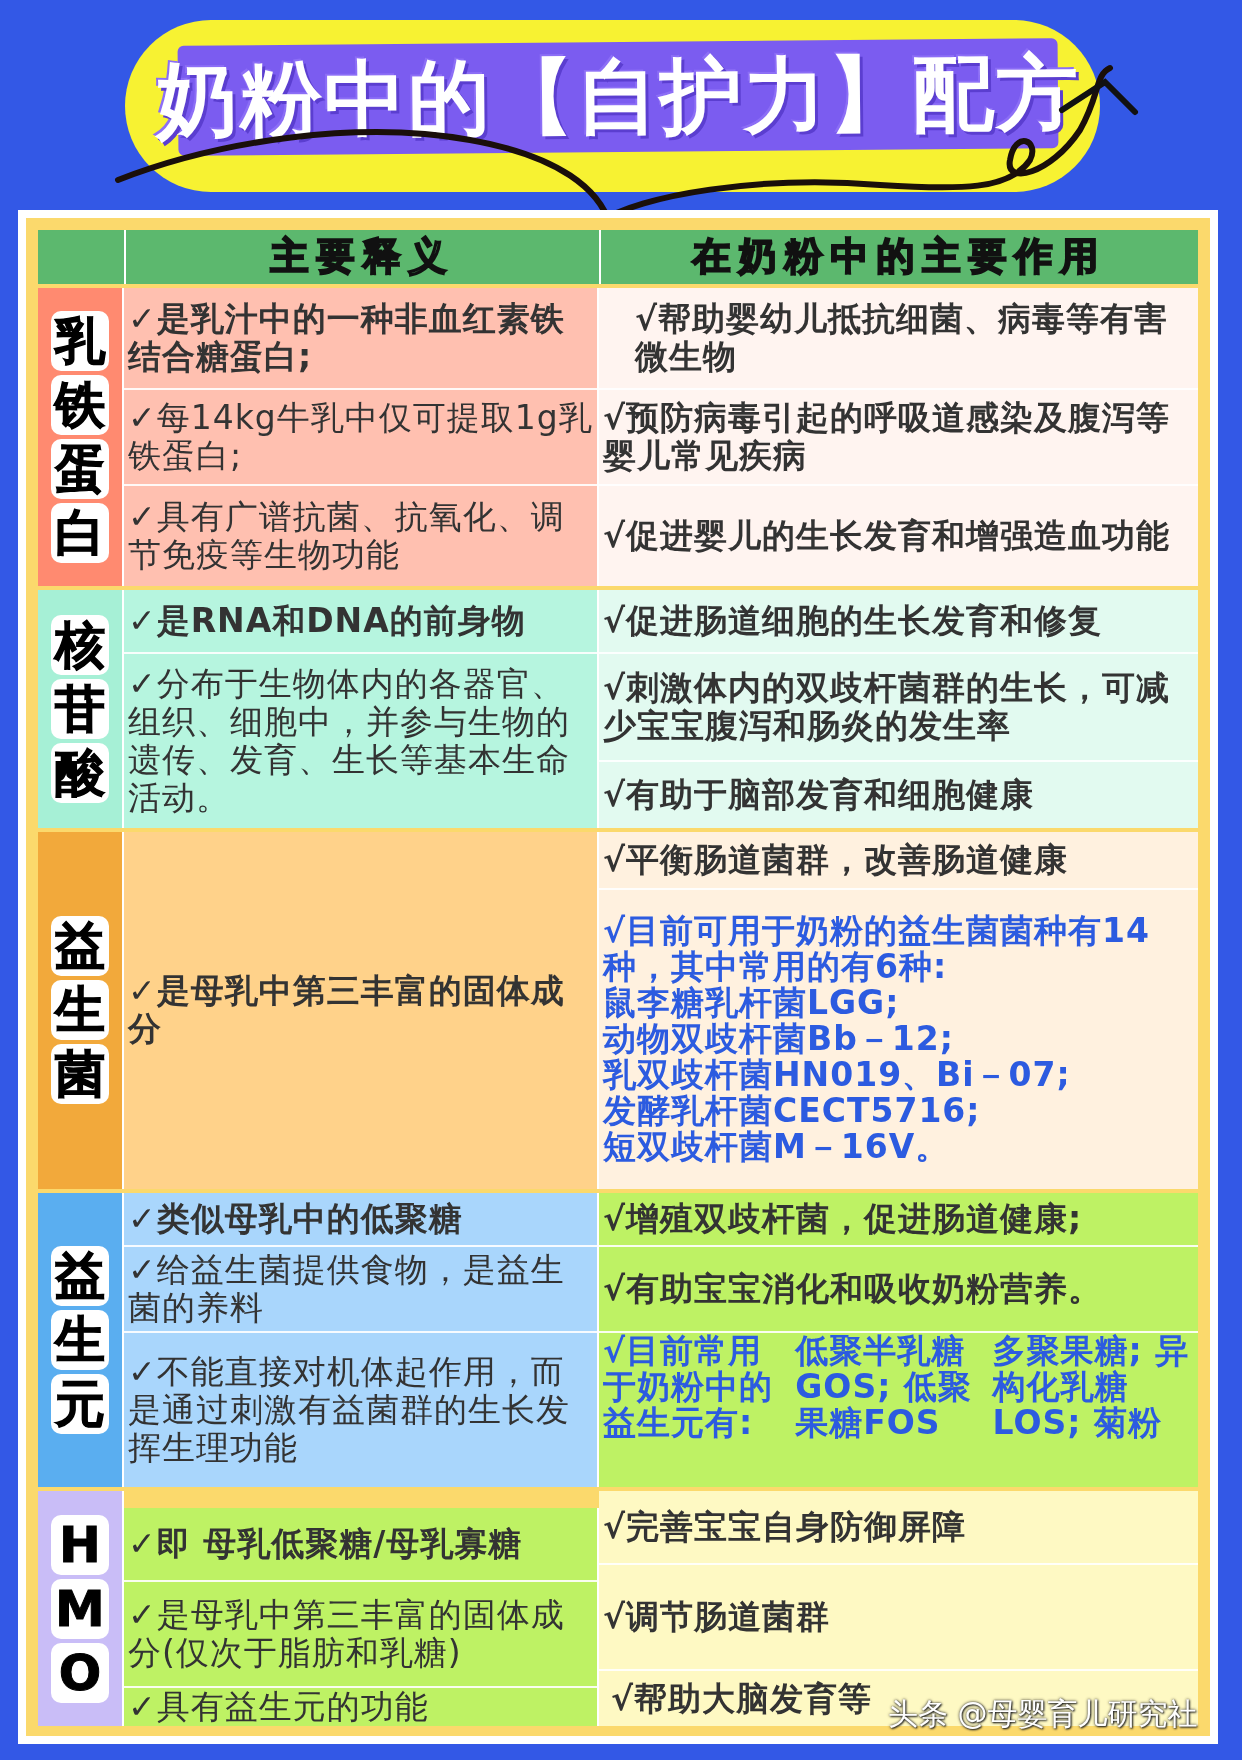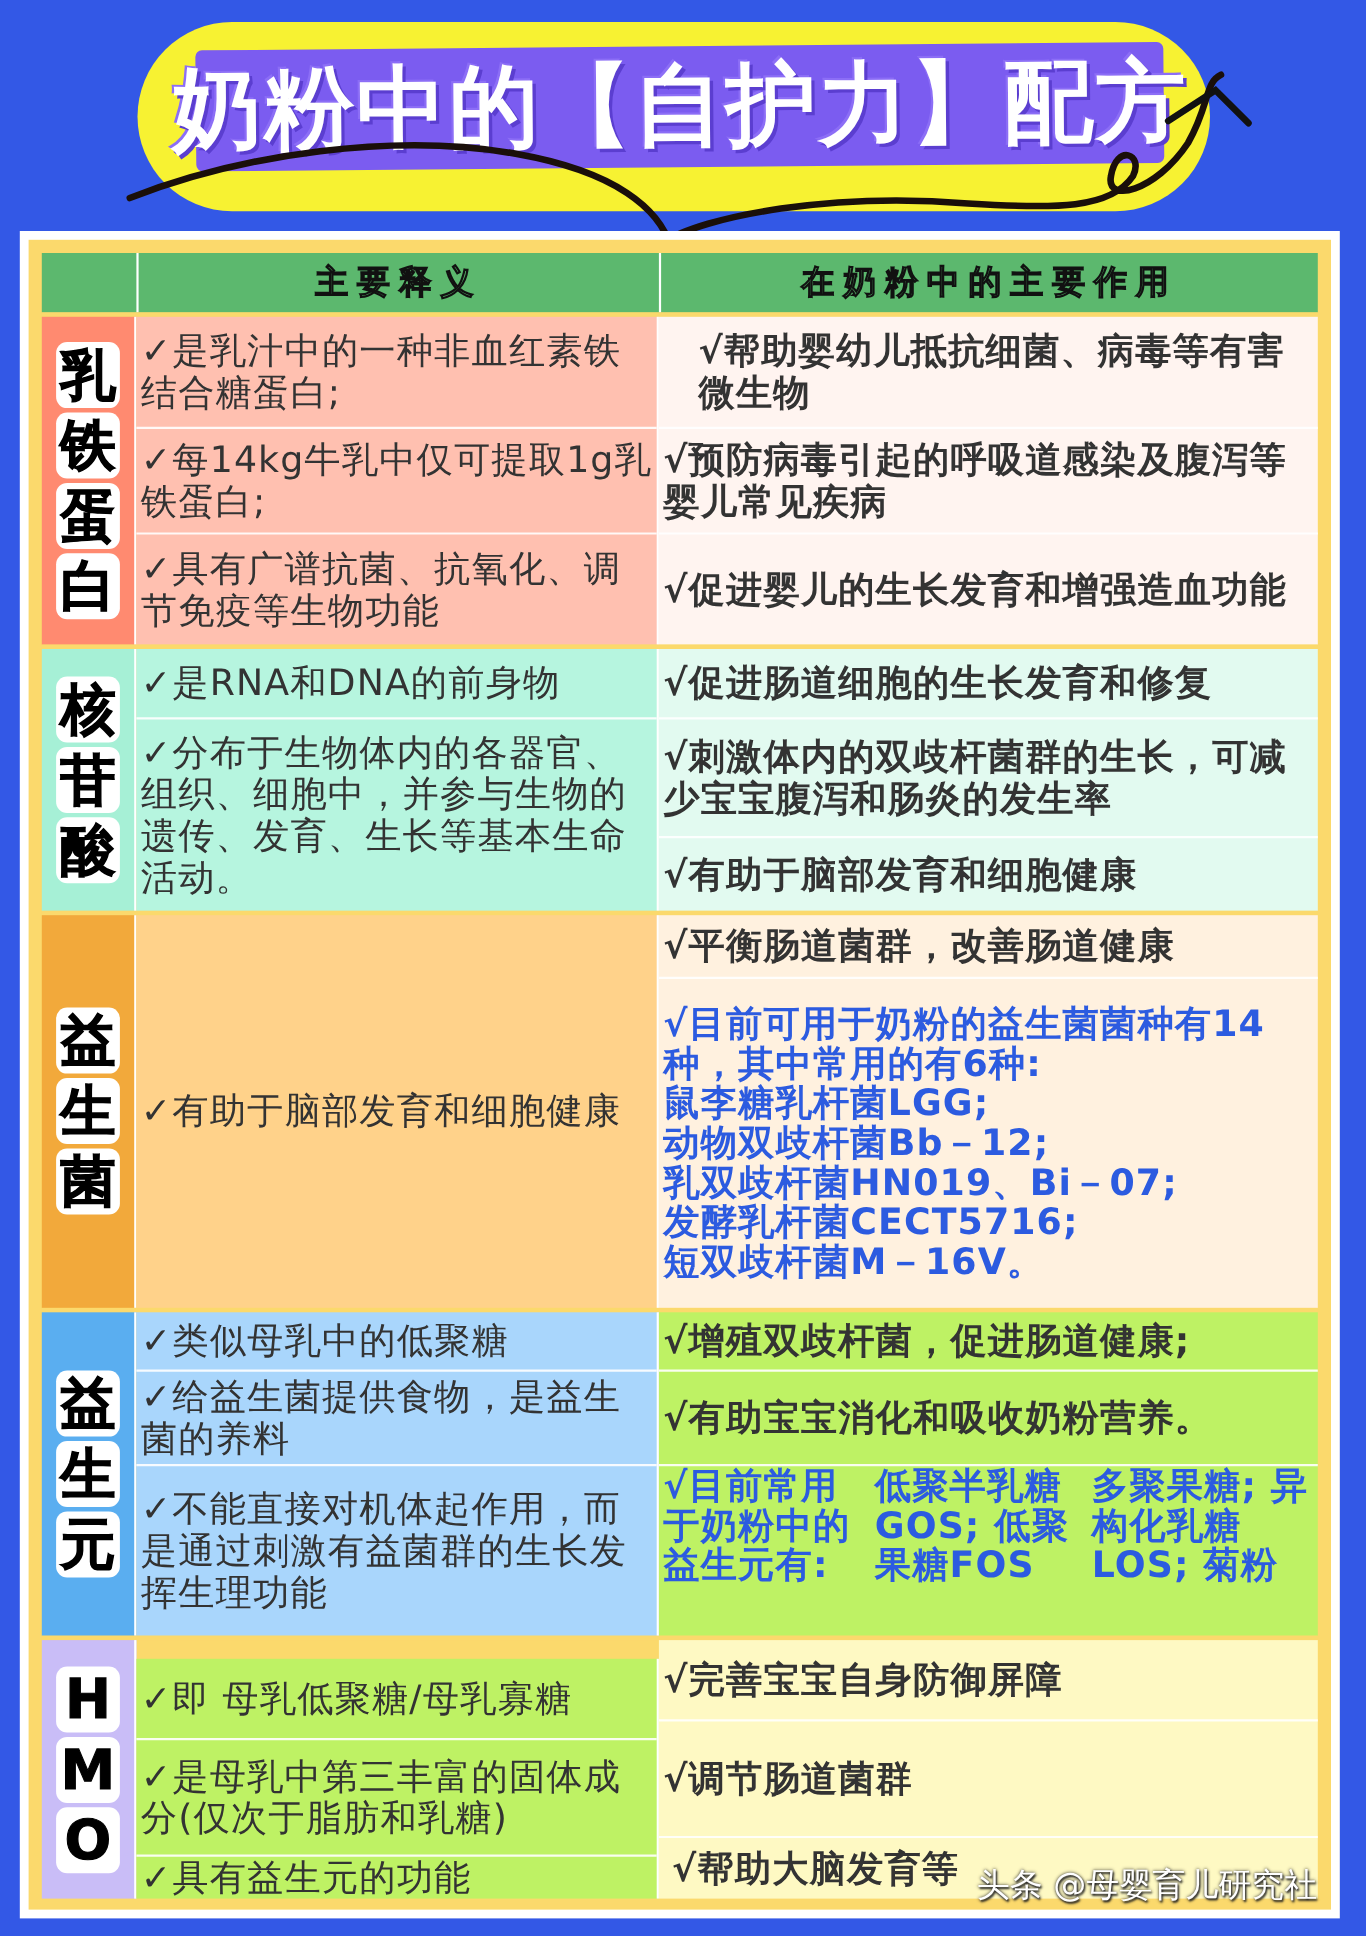--- a/index.html
+++ b/index.html
@@ -62,22 +62,22 @@
     grid-template-columns: 86px 475px 1fr;
     height: 54px;
     background: #5CB86E;
   }
   .row-header > div {
     display: flex; align-items: center; justify-content: center;
     border-left: 2px solid #FFFFFF;
   }
   .row-header > div:first-child { border-left: none; }
   .hdr-text {
-    font-weight: normal;
-    font-size: 30px;
+    font-weight: bold;
+    font-size: 38px;
     color: #2E7D3A;
     letter-spacing: 8px;
     -webkit-text-stroke: 2px #111;
     text-shadow: 0 0 1px #111;
     color: #5CB86E;
   }
   .group {
     display: grid;
     grid-template-columns: 86px 475px 1fr;
     border-top: 4px solid #FBD96C;
@@ -100,21 +100,21 @@
     display: flex; flex-direction: column;
   }
   .col.mid { border-right: 2px solid #FFFFFF; }
   .cell {
     display: flex; align-items: center;
     padding: 0 4px 0 4px;
     font-size: 33px;
     line-height: 38px;
     border-top: 2px solid rgba(255,255,255,0.9);
   }
-  .cell:first-child { border-top: none; }
+  .cell:first-child { border-top: none; font-weight: bold; }
   .cell.def { color: #333; letter-spacing: 1px; }
   .cell.fn { color: #333; font-weight: bold; letter-spacing: 1px; }
   .cell.fn.blue { color: #2C5BE0; }
   .cell span { display: block; }
 
   
   .g1 .group-label { background: #FF8A70; }
   .g1 .col.mid { background: #FFC0B0; }
   .g1 .col.right { background: #FFF4F0; }
   .g2 .group-label { background: #A6F0D6; }
@@ -227,21 +227,21 @@
       </div>
 
       <div class="group g3" style="height:362px;">
         <div class="group-label">
           <span class="glyph">益</span>
           <span class="glyph">生</span>
           <span class="glyph">菌</span>
         </div>
         <div class="col mid">
           <div class="cell def" style="flex:1;">
-              <span>✓有助于脑部发育和细胞健康</span>
+              <span>✓是母乳中第三丰富的固体成分</span>
             </div>
         </div>
         <div class="col right">
           <div class="cell fn" style="height:56px;">
               <span>√平衡肠道菌群，改善肠道健康</span>
             </div>
           <div class="cell fn blue" style="flex:1; flex-direction:column; align-items:flex-start; justify-content:center; line-height:36px;">
             <span>√目前可用于奶粉的益生菌菌种有14种，其中常用的有6种:</span>
             <span>鼠李糖乳杆菌LGG;</span>
             <span>动物双歧杆菌Bb－12;</span>

